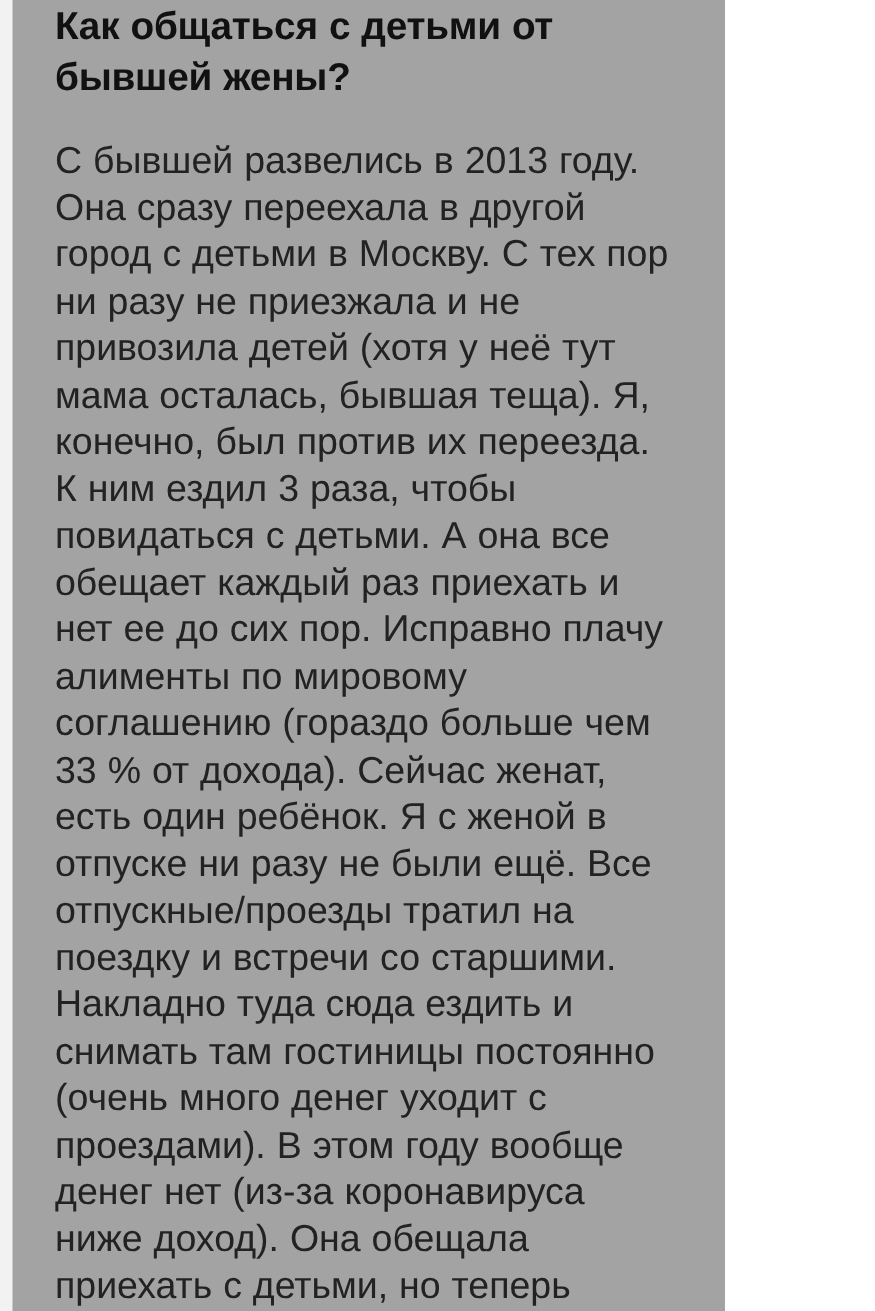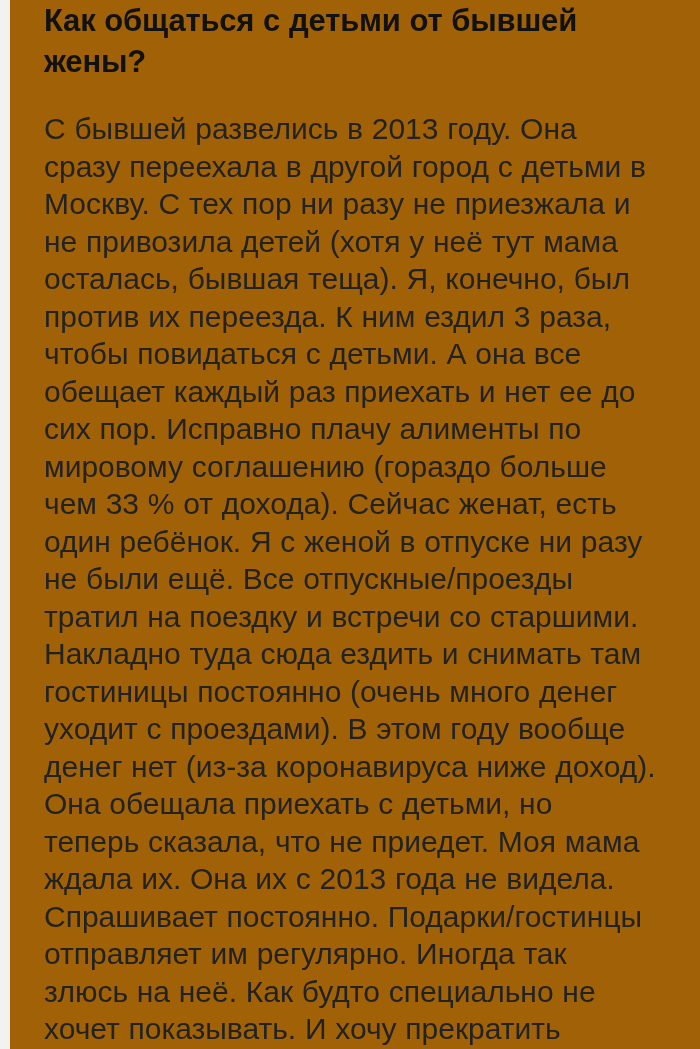--- a/index.html
+++ b/index.html
@@ -8,24 +8,24 @@
     background: #ffffff;
   }
   body {
     width: 700px;
     height: 1049px;
     overflow: hidden;
     font-family: "Liberation Sans", sans-serif;
     color: #1a1a1a;
   }
   .page {
-    width: 700px;
+    width: 580px;
     height: 1049px;
     box-sizing: border-box;
-    background: #a16207;
+    background: #a3a3a3;
     position: relative;
   }
   .left-rail {
     position: absolute;
     left: 0;
     top: 0;
     bottom: 0;
     width: 10px;
     background: #f2f2f2;
   }

